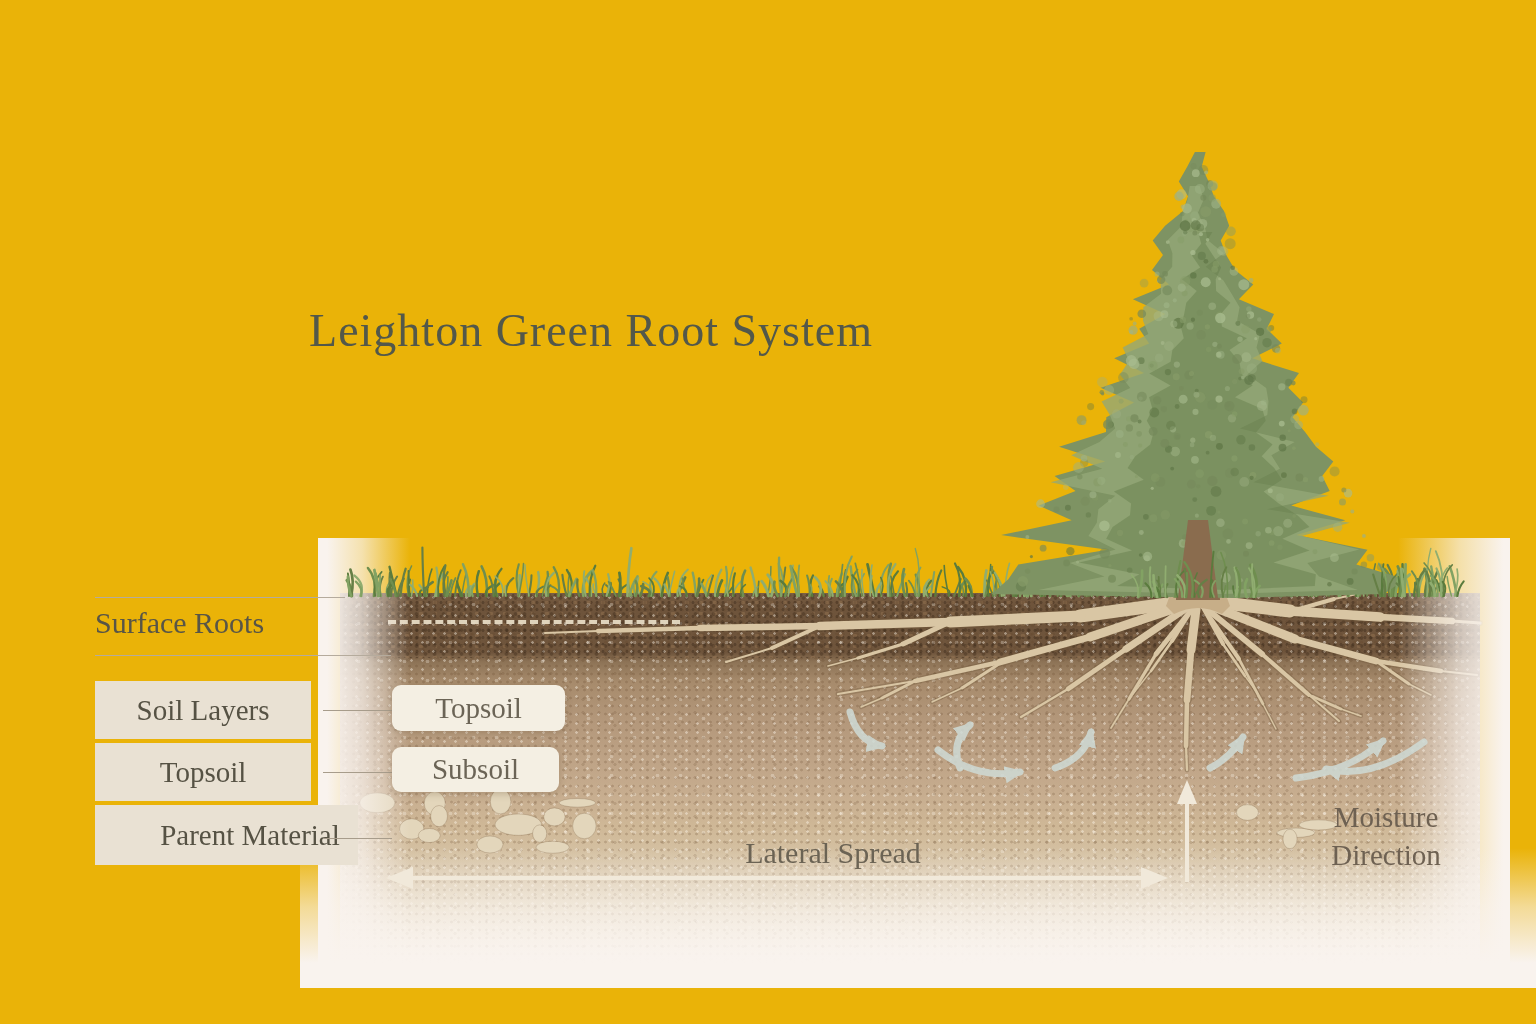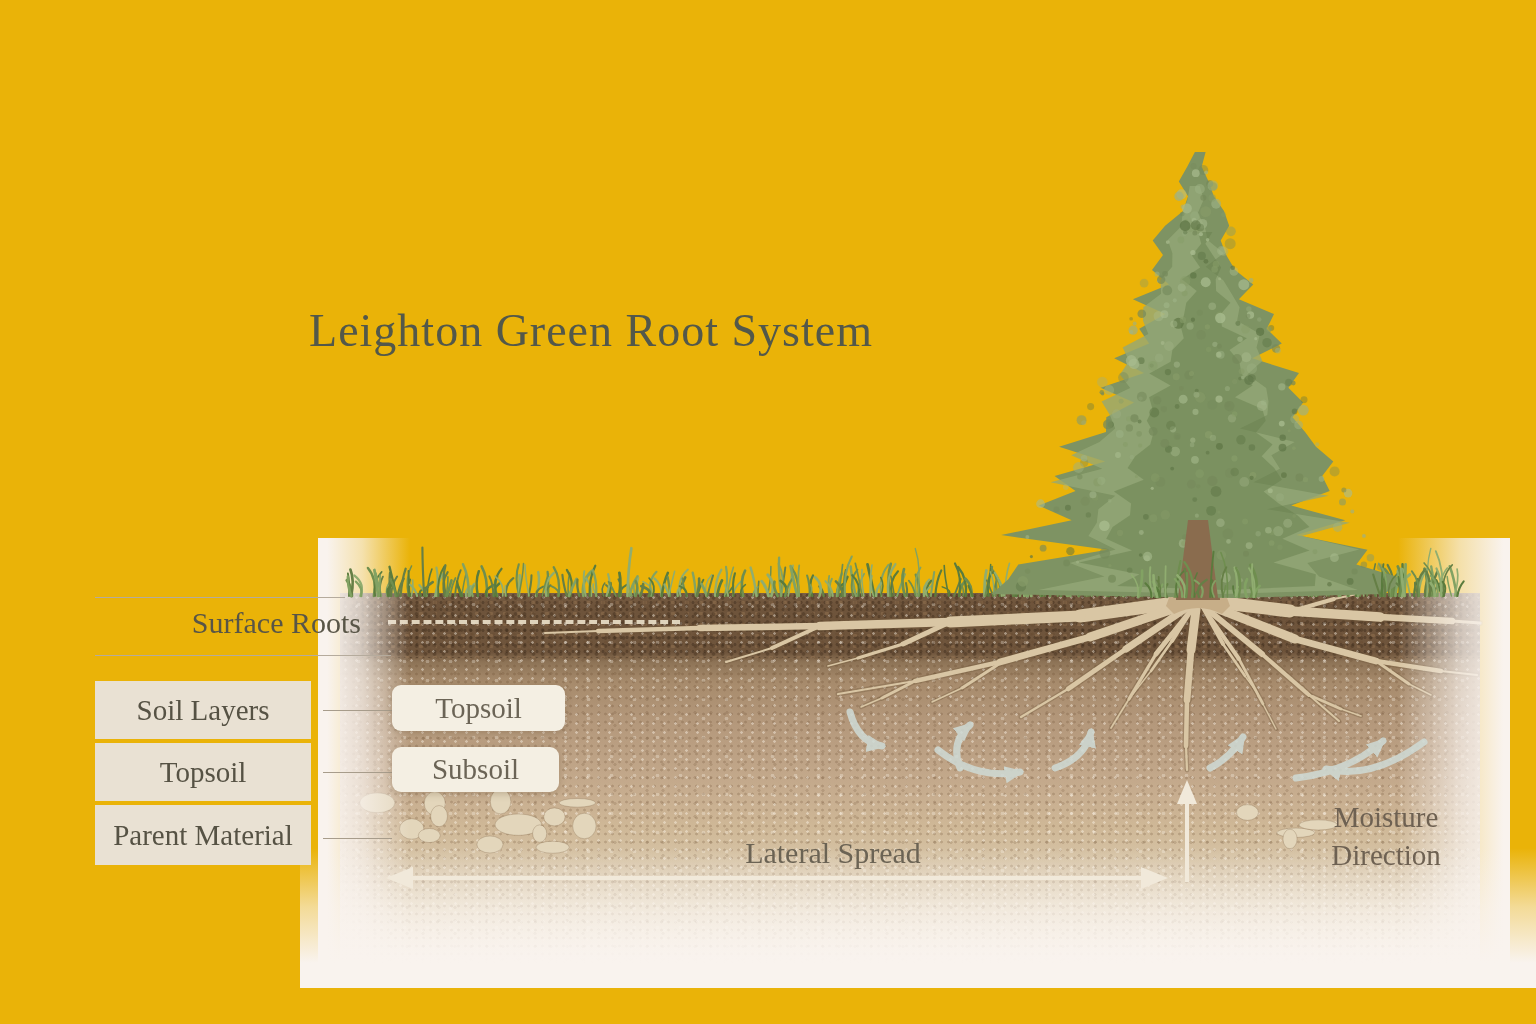--- a/index.html
+++ b/index.html
@@ -55,21 +55,21 @@
   
   .fade-left{left:318px;top:538px;width:92px;height:440px;
     background:linear-gradient(90deg,#f9f3ee 10%,rgba(249,243,238,.72) 48%,rgba(249,243,238,0) 100%);}
   .fade-right{left:1398px;top:538px;width:112px;height:440px;
     background:linear-gradient(270deg,#f9f3ee 6%,rgba(249,243,238,.7) 45%,rgba(249,243,238,0) 100%);}
   .fade-bottom{left:300px;top:848px;width:1236px;height:140px;
     background:linear-gradient(180deg,rgba(249,243,238,0) 0%,rgba(249,243,238,.62) 42%,#f9f3ee 82%);}
   
   .rule{height:0;border-top:1px solid #b5ab9d;}
   .surface-roots-text{
-    left:111px;top:606px;width:250px;text-align:right;
+    left:95px;top:606px;width:250px;text-align:left;
     font-size:30px;color:#585547;
   }
   .legend-box{
     left:95px;width:216px;background:#e9e1d3;color:#565244;
     text-align:center;font-size:29px;display:flex;align-items:center;justify-content:center;
   }
   .leader{height:0;border-top:1.6px solid #a append79c8b;border-top:1.6px solid #a79c8b;width:69px;left:323px;}
   .tag-box{
     left:392px;background:#f4efe3;border-radius:9px;
     box-shadow:0 2px 7px rgba(96,74,48,.28);
@@ -987,21 +987,21 @@
       <polygon points="1187,780 1177,804 1197,804" stroke="none"></polygon>
     </g>
   </svg>
 
   <div class="abs rule" style="left:95px;top:597px;width:250px;"></div>
   <div class="abs surface-roots-text">Surface Roots</div>
   <div class="abs rule" style="left:95px;top:655px;width:296px;"></div>
 
   <div class="abs legend-box" style="top:681px;height:58px;">Soil Layers</div>
   <div class="abs legend-box" style="top:743px;height:58px;">Topsoil</div>
-  <div class="abs legend-box" style="top:805px;height:60px;">Parent Material</div>
+  <div class="abs legend-box" style="top:805px;height:60px;padding-left:47px;">Parent Material</div>
 
   <div class="abs leader" style="top:710px;"></div>
   <div class="abs leader" style="top:772px;"></div>
   <div class="abs leader" style="top:838px;"></div>
 
   <div class="abs tag-box" style="top:685px;width:173px;height:46px;">Topsoil</div>
   <div class="abs tag-box" style="top:747px;width:167px;height:45px;">Subsoil</div>
 
   <div class="abs lateral-text">Lateral Spread</div>
   <div class="abs moisture-text">Moisture Direction</div>

